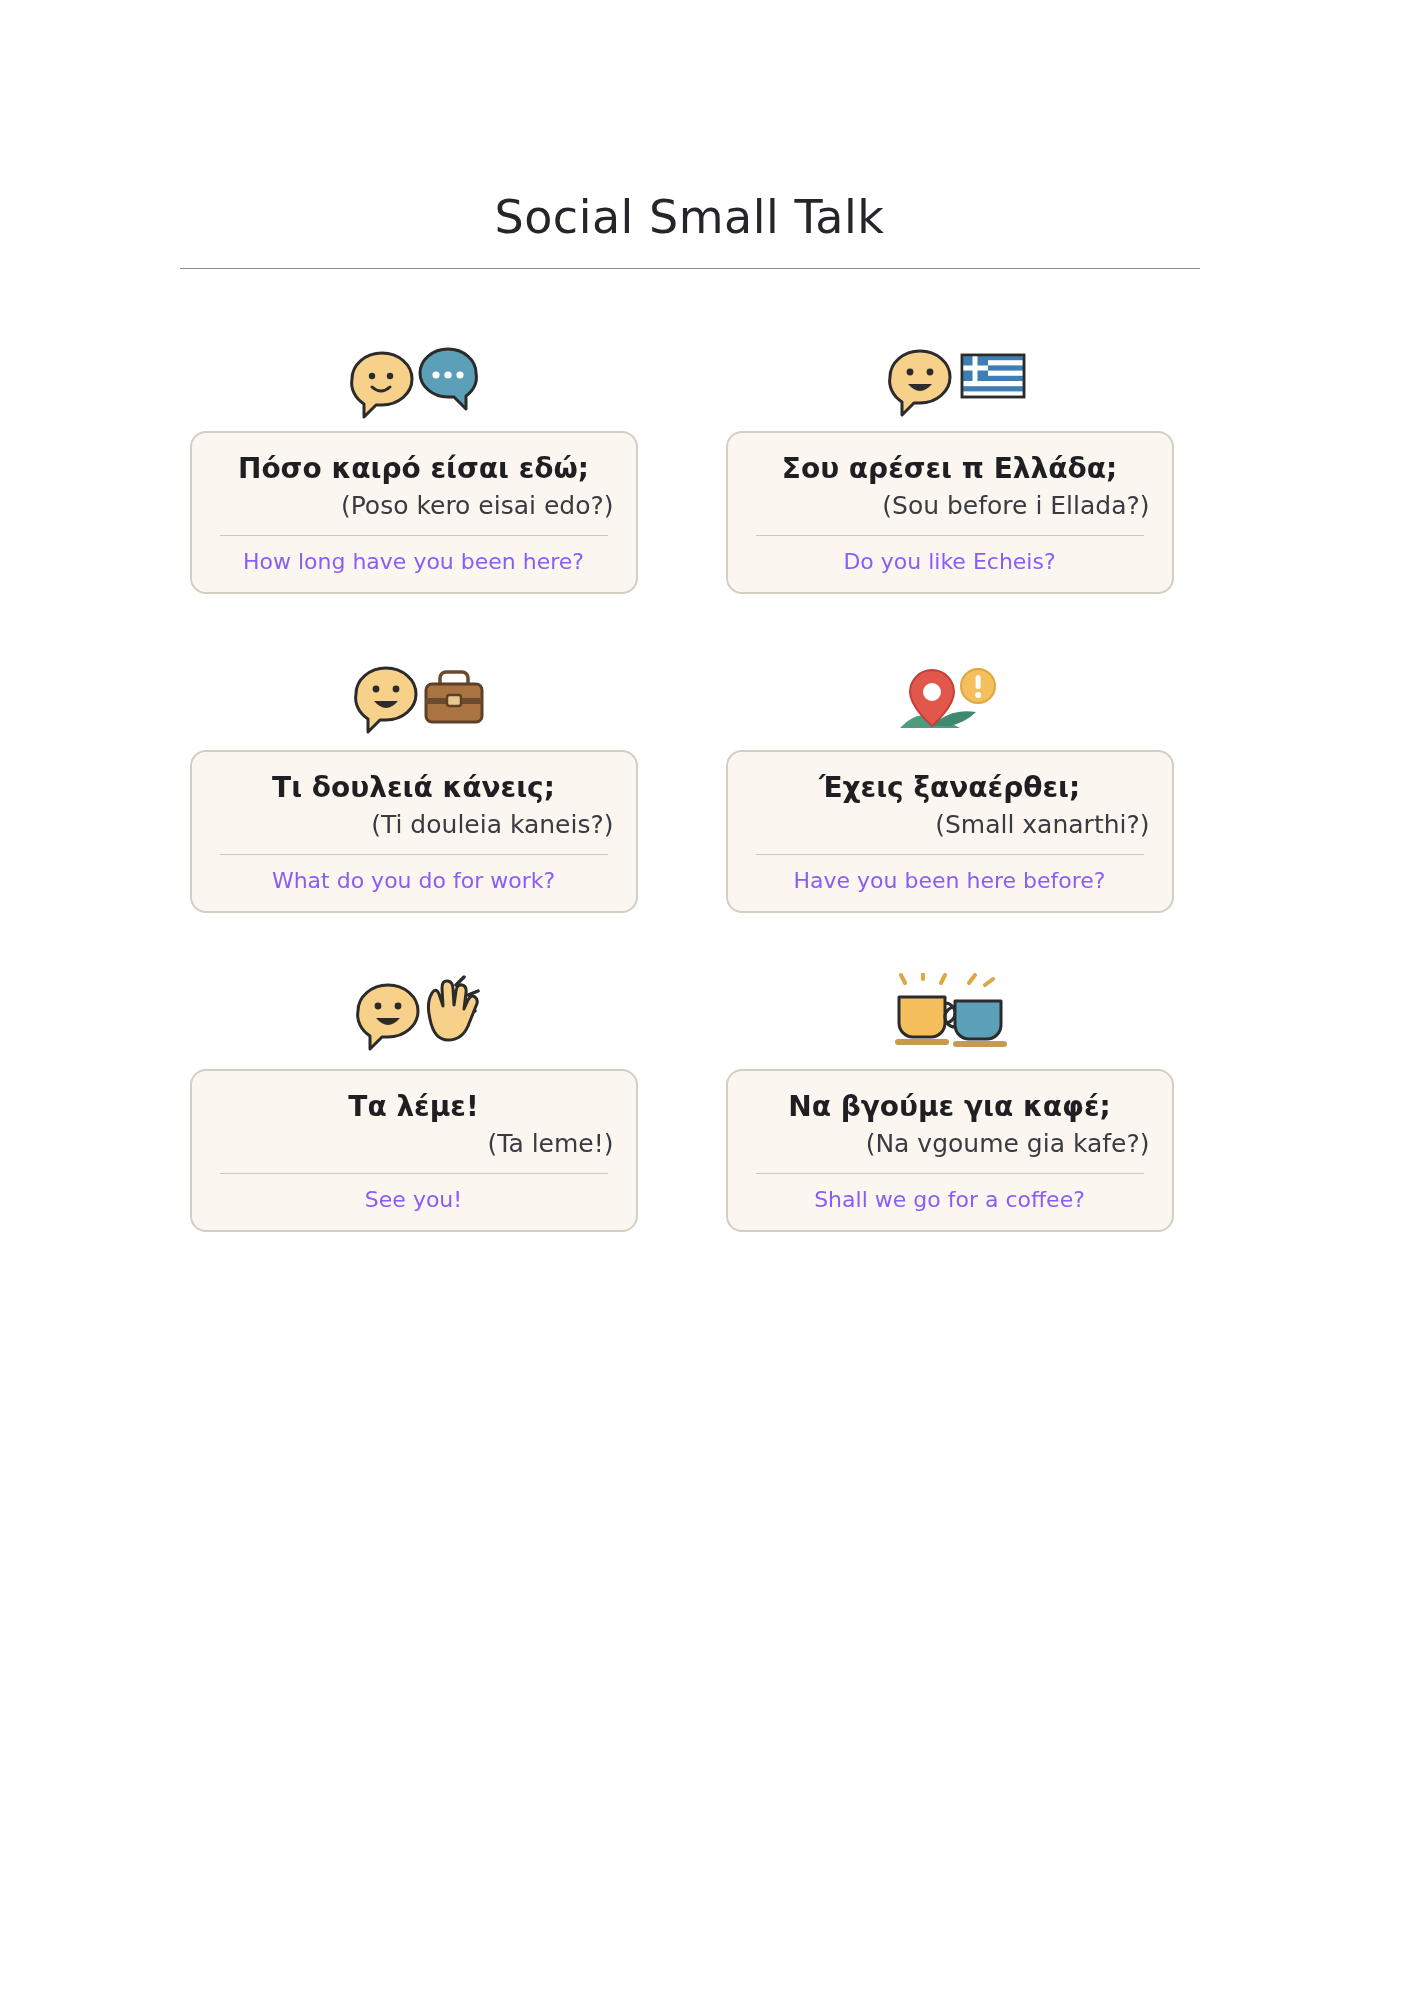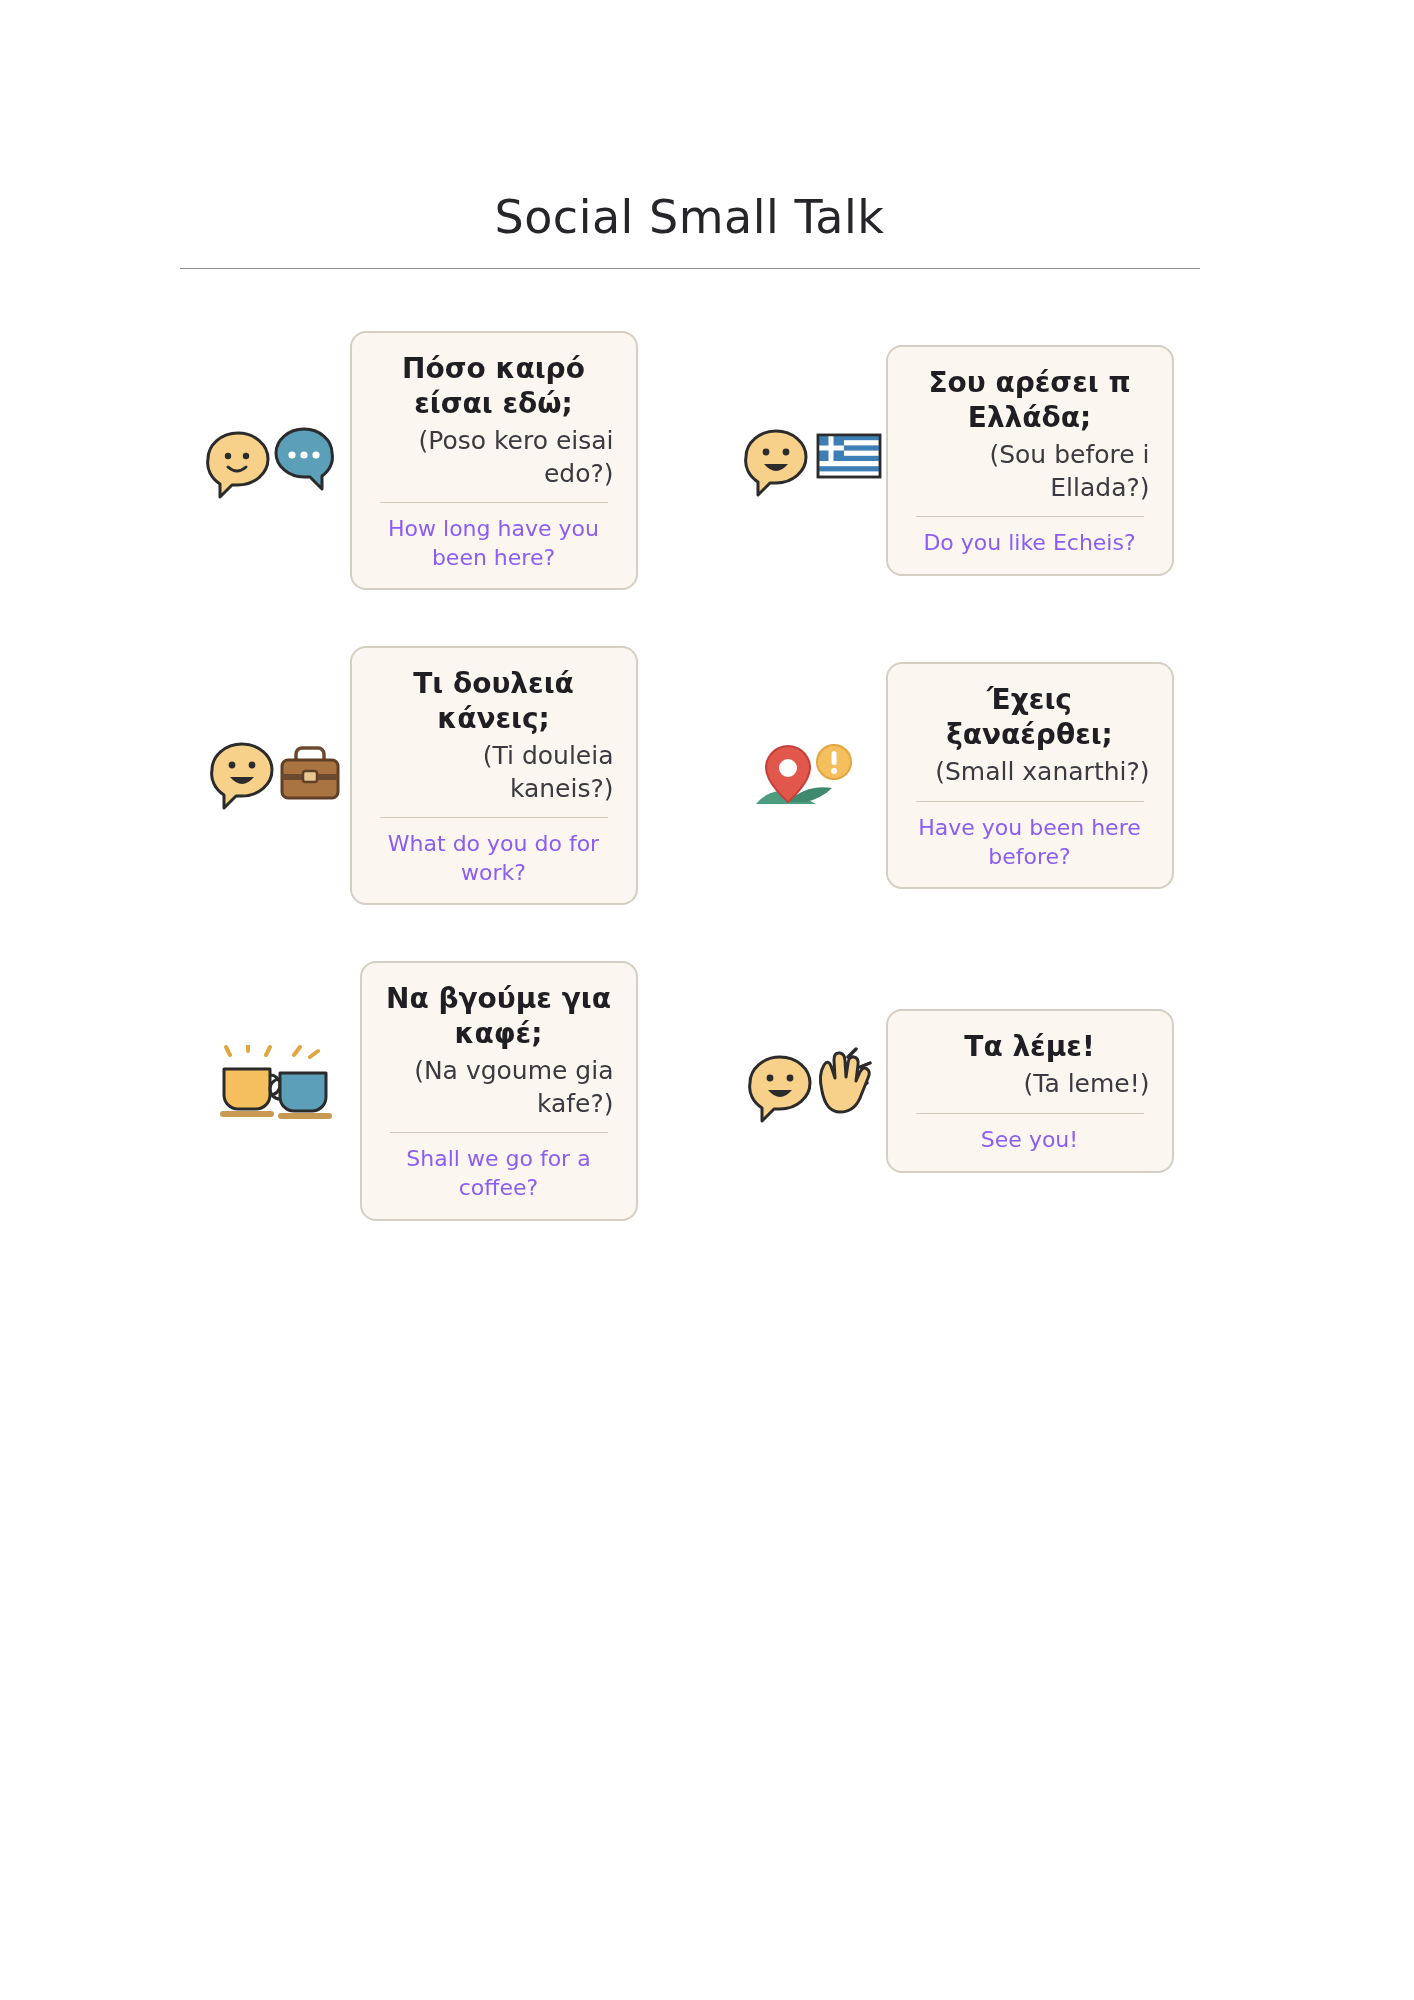--- a/index.html
+++ b/index.html
@@ -39,21 +39,21 @@
   .grid {
     margin: 62px auto 0 auto;
     width: 1000px;
     display: grid;
     grid-template-columns: 448px 448px;
     column-gap: 88px;
     row-gap: 56px;
   }
   .cell {
     display: flex;
-    flex-direction: row;
+    flex-direction: column;
     align-items: center;
   }
   .icon-wrap {
     height: 92px;
     display: flex;
     align-items: flex-end;
     justify-content: center;
     margin-bottom: 8px;
   }
   .card {
@@ -190,52 +190,52 @@
       <div class="card">
         <div class="greek">Έχεις ξαναέρθει;</div>
         <div class="translit">(Small xanarthi?)</div>
         <div class="divider"></div>
         <div class="english">Have you been here before?</div>
       </div>
     </div>
 
     <div class="cell">
       <div class="icon-wrap">
+        <svg width="160" height="86" viewBox="0 0 160 86">
+          <path d="M24 36a30 26 0 1 1 30 26 h-6 l-12 12 v-13 A30 26 0 0 1 24 36z" fill="#f7d08a" stroke="#2b2b2b" stroke-width="3" stroke-linejoin="round"></path>
+          <circle cx="44" cy="31" r="3.4" fill="#2b2b2b"></circle>
+          <circle cx="64" cy="31" r="3.4" fill="#2b2b2b"></circle>
+          <path d="M42 43 q12 14 24 0 z" fill="#2b2b2b"></path>
+          <path d="M122 10 l8 -8 M134 20 l10 -4 M130 34 l11 2" stroke="#2b2b2b" stroke-width="3.5" stroke-linecap="round" fill="none"></path>
+          <path d="M96 44 q-4 -16 2 -26 q4 -6 7 1 l4 12 l-1 -18 q0 -8 6 -7 q5 1 5 8 l1 16 l2 -14 q1 -7 6 -6 q5 1 4 8 l-2 16 l4 -9 q3 -6 7 -3 q4 3 1 9 l-8 20 q-6 14 -20 14 q-14 0 -18 -21z" fill="#f7d08a" stroke="#2b2b2b" stroke-width="3" stroke-linejoin="round"></path>
+        </svg>
+      </div>
+      <div class="card">
+        <div class="greek">Τα λέμε!</div>
+        <div class="translit">(Ta leme!)</div>
+        <div class="divider"></div>
+        <div class="english">See you!</div>
+      </div>
+    </div>
+
+    <div class="cell">
+      <div class="icon-wrap">
         <svg width="170" height="88" viewBox="0 0 170 88">
           <path d="M40 10 l-4 -8 M58 6 l0 -6 M76 10 l4 -8" stroke="#e0a63f" stroke-width="4" stroke-linecap="round" fill="none"></path>
           <path d="M104 10 l6 -8 M120 12 l8 -6" stroke="#e0a63f" stroke-width="4" stroke-linecap="round" fill="none"></path>
           <path d="M34 24 h46 v26 a14 14 0 0 1 -14 14 h-18 a14 14 0 0 1 -14 -14z" fill="#f5bf5e" stroke="#2b2b2b" stroke-width="3" stroke-linejoin="round"></path>
           <path d="M80 30 a10 10 0 0 1 0 20" fill="none" stroke="#2b2b2b" stroke-width="3"></path>
           <rect x="30" y="66" width="54" height="6" rx="3" fill="#c69a55"></rect>
           <path d="M90 28 h46 v24 a14 14 0 0 1 -14 14 h-18 a14 14 0 0 1 -14 -14z" fill="#5b9fb8" stroke="#2b2b2b" stroke-width="3" stroke-linejoin="round"></path>
           <path d="M90 34 a10 10 0 0 0 -10 10 a10 10 0 0 0 10 10" fill="none" stroke="#2b2b2b" stroke-width="3"></path>
           <rect x="88" y="68" width="54" height="6" rx="3" fill="#c69a55"></rect>
         </svg>
       </div>
       <div class="card">
         <div class="greek">Να βγούμε για καφέ;</div>
         <div class="translit">(Na vgoume gia kafe?)</div>
         <div class="divider"></div>
         <div class="english">Shall we go for a coffee?</div>
       </div>
     </div>
 
-    <div class="cell">
-      <div class="icon-wrap">
-        <svg width="160" height="86" viewBox="0 0 160 86">
-          <path d="M24 36a30 26 0 1 1 30 26 h-6 l-12 12 v-13 A30 26 0 0 1 24 36z" fill="#f7d08a" stroke="#2b2b2b" stroke-width="3" stroke-linejoin="round"></path>
-          <circle cx="44" cy="31" r="3.4" fill="#2b2b2b"></circle>
-          <circle cx="64" cy="31" r="3.4" fill="#2b2b2b"></circle>
-          <path d="M42 43 q12 14 24 0 z" fill="#2b2b2b"></path>
-          <path d="M122 10 l8 -8 M134 20 l10 -4 M130 34 l11 2" stroke="#2b2b2b" stroke-width="3.5" stroke-linecap="round" fill="none"></path>
-          <path d="M96 44 q-4 -16 2 -26 q4 -6 7 1 l4 12 l-1 -18 q0 -8 6 -7 q5 1 5 8 l1 16 l2 -14 q1 -7 6 -6 q5 1 4 8 l-2 16 l4 -9 q3 -6 7 -3 q4 3 1 9 l-8 20 q-6 14 -20 14 q-14 0 -18 -21z" fill="#f7d08a" stroke="#2b2b2b" stroke-width="3" stroke-linejoin="round"></path>
-        </svg>
-      </div>
-      <div class="card">
-        <div class="greek">Τα λέμε!</div>
-        <div class="translit">(Ta leme!)</div>
-        <div class="divider"></div>
-        <div class="english">See you!</div>
-      </div>
-    </div>
-
   </div>
 </div>
 
 </body></html>

